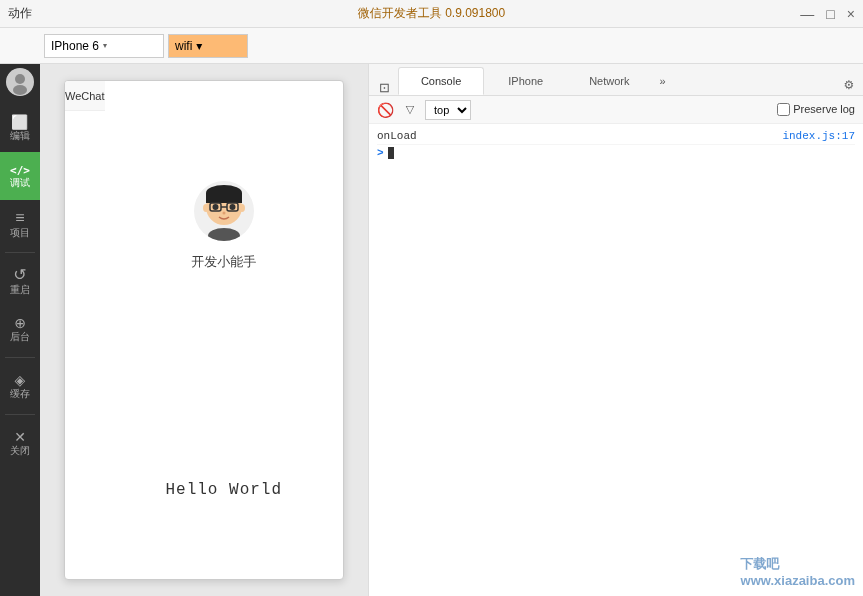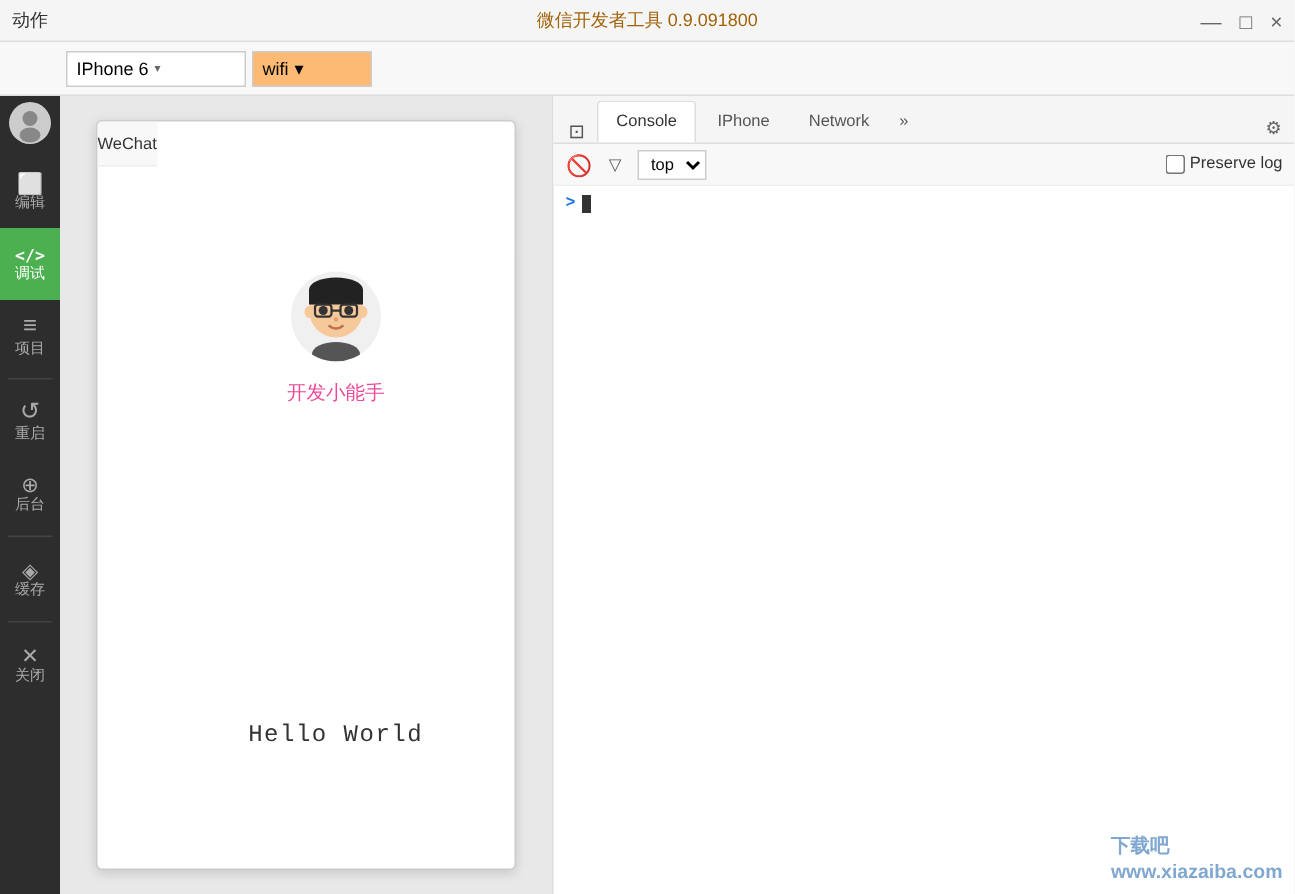--- a/index.html
+++ b/index.html
@@ -193,21 +193,21 @@
       height: 60px;
       border-radius: 50%;
       background: #f0f0f0;
       display: flex;
       align-items: center;
       justify-content: center;
       overflow: hidden;
     }
     .user-name {
       font-size: 13px;
-      color: #ec4899;
+      color: #404040;
       margin-top: 4px;
     }
     .hello-world {
       margin-top: auto;
       margin-bottom: 60px;
       font-family: 'Courier New', monospace;
       font-size: 16px;
       color: #333;
       letter-spacing: 1px;
     }
@@ -224,21 +224,21 @@
       height: 32px;
       background: #f5f5f5;
       border-bottom: 1px solid #ddd;
       display: flex;
       align-items: flex-end;
       padding: 0 4px;
       gap: 2px;
     }
     .devtools-tab {
       height: 28px;
-      padding: 0 12px;
+      padding: 0 22px;
       font-size: 11px;
       display: flex;
       align-items: center;
       cursor: pointer;
       border-top-left-radius: 3px;
       border-top-right-radius: 3px;
       color: #555;
     }
     .devtools-tab.active {
       background: white;
@@ -489,20 +489,24 @@
         <option>top</option>
       </select>
       <div style="flex:1;"></div>
       <label class="preserve-log">
         <input type="checkbox" style="">
         <span>Preserve log</span>
       </label>
     </div>
 
     <div class="devtools-content">
+      <div class="log-entry">
+        <span class="log-text">onLoad</span>
+        <span class="log-source">index.js:17</span>
+      </div>
       <div class="console-input-row">
         <span class="console-prompt">&gt;</span>
         <span class="console-cursor"></span>
       </div>
     </div>
   </div>
 
 </div>
 
 <div class="watermark">

